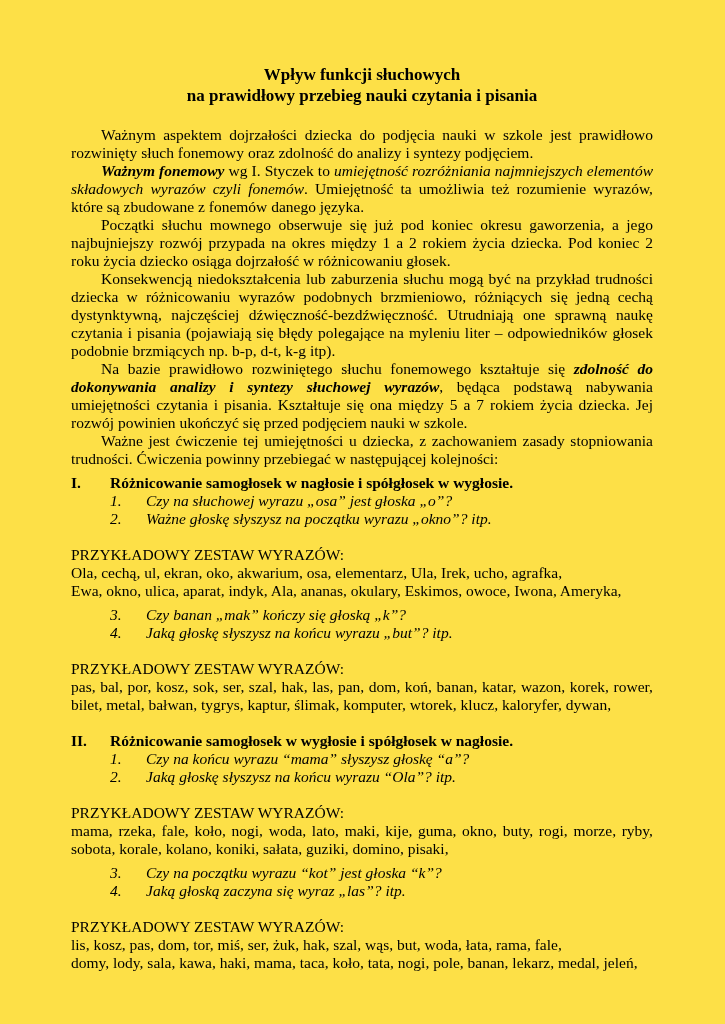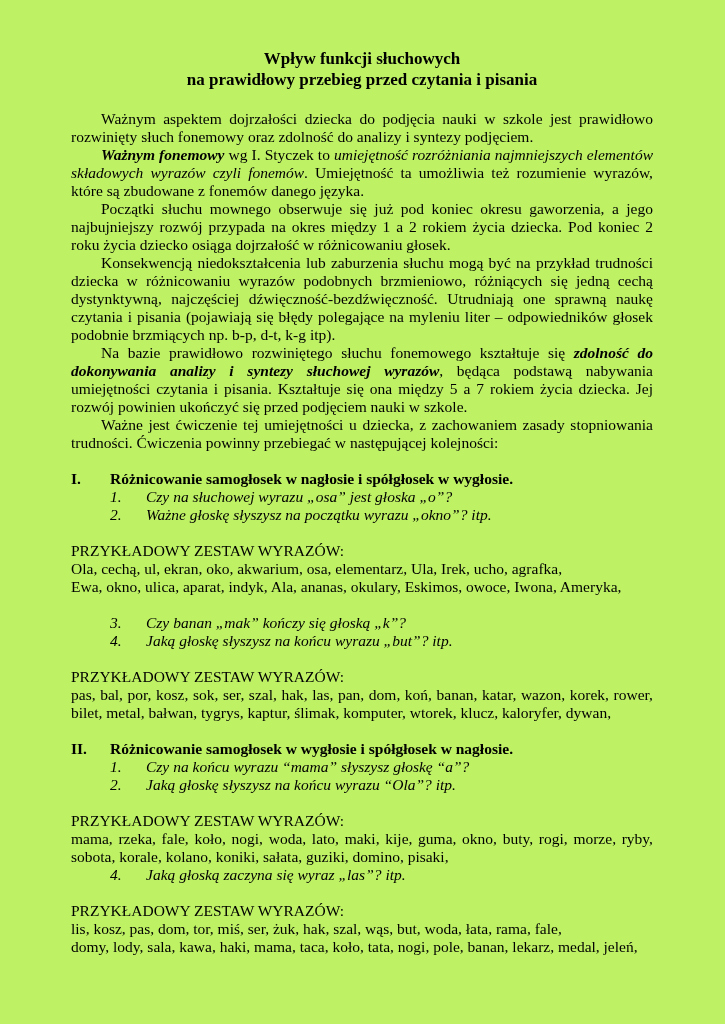--- a/index.html
+++ b/index.html
@@ -1,21 +1,21 @@
 <!DOCTYPE html>
 <html><head>
 <meta charset="utf-8">
 <style>
   * { margin: 0; padding: 0; box-sizing: border-box; }
   html, body { background: #ffffff; }
   .page {
     width: 725px;
     height: 1024px;
-    background: #bef264;
-    padding: 48px 72px 30px 71px;
+    background: #fde047;
+    padding: 64px 72px 30px 71px;
     font-family: "Liberation Serif", "DejaVu Serif", serif;
     font-size: 15.5px;
     line-height: 18px;
     color: #000000;
     overflow: hidden;
   }
   .title {
     text-align: center;
     font-weight: bold;
     font-size: 17px;
@@ -39,31 +39,31 @@
     padding-left: 39px;
   }
   .question .qnum {
     display: inline-block;
     width: 36px;
   }
   .label { }
   .words { }
   .words.justify { text-align: justify; }
   .gap-sm { margin-top: 18px; }
-  .gap-md { margin-top: 18px; }
+  .gap-md { margin-top: 6px; }
   .run-b { font-weight: bold; }
   .run-i { font-style: italic; }
 </style>
 </head>
 <body>
 
 <div class="page">
   <div class="title">
     <div>Wpływ funkcji słuchowych</div>
-    <div>na prawidłowy przebieg przed czytania i pisania</div>
+    <div>na prawidłowy przebieg nauki czytania i pisania</div>
   </div>
   <div>
       <p class="para"><span>Ważnym aspektem dojrzałości dziecka do podjęcia nauki w szkole jest prawidłowo rozwinięty słuch fonemowy oraz zdolność do analizy i syntezy podjęciem.</span></p>
       <p class="para"><span class="run-b run-i">Ważnym fonemowy</span><span> wg I. Styczek to </span><span class="run-i">umiejętność rozróżniania najmniejszych elementów składowych wyrazów czyli fonemów</span><span>. Umiejętność ta umożliwia też rozumienie wyrazów, które są zbudowane z fonemów danego języka.</span></p>
       <p class="para"><span>Początki słuchu mownego obserwuje się już pod koniec okresu gaworzenia, a jego najbujniejszy rozwój przypada na okres między 1 a 2 rokiem życia dziecka. Pod koniec 2 roku życia dziecko osiąga dojrzałość w różnicowaniu głosek.</span></p>
       <p class="para"><span>Konsekwencją niedokształcenia lub zaburzenia słuchu mogą być na przykład trudności dziecka w różnicowaniu wyrazów podobnych brzmieniowo, różniących się jedną cechą dystynktywną, najczęściej dźwięczność-bezdźwięczność. Utrudniają one sprawną naukę czytania i pisania (pojawiają się błędy polegające na myleniu liter – odpowiedników głosek podobnie brzmiących np. b-p, d-t, k-g itp).</span></p>
       <p class="para"><span>Na bazie prawidłowo rozwiniętego słuchu fonemowego kształtuje się </span><span class="run-b run-i">zdolność do dokonywania analizy i syntezy słuchowej wyrazów</span><span>, będąca podstawą nabywania umiejętności czytania i pisania. Kształtuje się ona między 5 a 7 rokiem życia dziecka. Jej rozwój powinien ukończyć się przed podjęciem nauki w szkole.</span></p>
       <p class="para"><span>Ważne jest ćwiczenie tej umiejętności u dziecka, z zachowaniem zasady stopniowania trudności. Ćwiczenia powinny przebiegać w następującej kolejności:</span></p>
       <div class="section gap-md"><span class="num">I.</span><span>Różnicowanie samogłosek w nagłosie i spółgłosek w wygłosie.</span></div>
       <div class="question"><span class="qnum">1.</span><span>Czy na słuchowej wyrazu „osa” jest głoska „o”?</span></div>
@@ -79,20 +79,21 @@
       <div class="words justify">
         <div>pas, bal, por, kosz, sok, ser, szal, hak, las, pan, dom, koń, banan, katar, wazon, korek, rower, bilet, metal, bałwan, tygrys, kaptur, ślimak, komputer, wtorek, klucz, kaloryfer, dywan,</div>
       </div>
       <div class="section gap-sm"><span class="num">II.</span><span>Różnicowanie samogłosek w wygłosie i spółgłosek w nagłosie.</span></div>
       <div class="question"><span class="qnum">1.</span><span>Czy na końcu wyrazu “mama” słyszysz głoskę “a”?</span></div>
       <div class="question"><span class="qnum">2.</span><span>Jaką głoskę słyszysz na końcu wyrazu “Ola”? itp.</span></div>
       <div class="label gap-sm">PRZYKŁADOWY ZESTAW WYRAZÓW:</div>
       <div class="words justify">
         <div>mama, rzeka, fale, koło, nogi, woda, lato, maki, kije, guma, okno, buty, rogi, morze, ryby, sobota, korale, kolano, koniki, sałata, guziki, domino, pisaki,</div>
       </div>
+      <div class="question gap-md"><span class="qnum">3.</span><span>Czy na  początku wyrazu “kot” jest głoska “k”?</span></div>
       <div class="question"><span class="qnum">4.</span><span>Jaką głoską zaczyna się wyraz „las”? itp.</span></div>
       <div class="label gap-sm">PRZYKŁADOWY ZESTAW WYRAZÓW:</div>
       <div class="words">
         <div>lis, kosz, pas, dom, tor, miś, ser, żuk, hak, szal, wąs, but, woda, łata, rama, fale,</div>
         <div>domy, lody, sala, kawa, haki, mama, taca, koło, tata, nogi, pole, banan, lekarz, medal, jeleń,</div>
       </div>
     </div>
 </div>
 
 </body></html>

